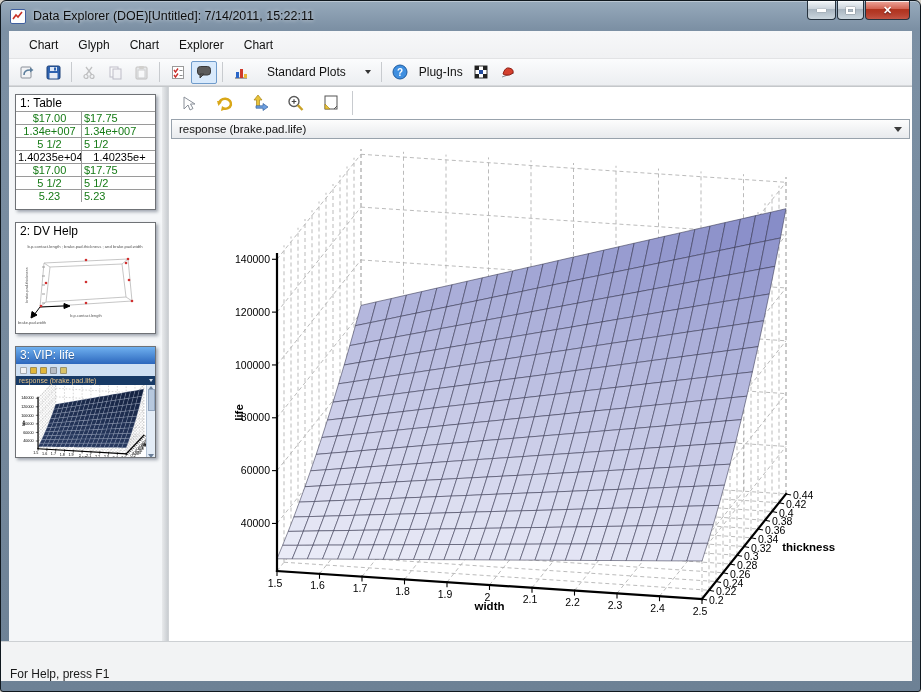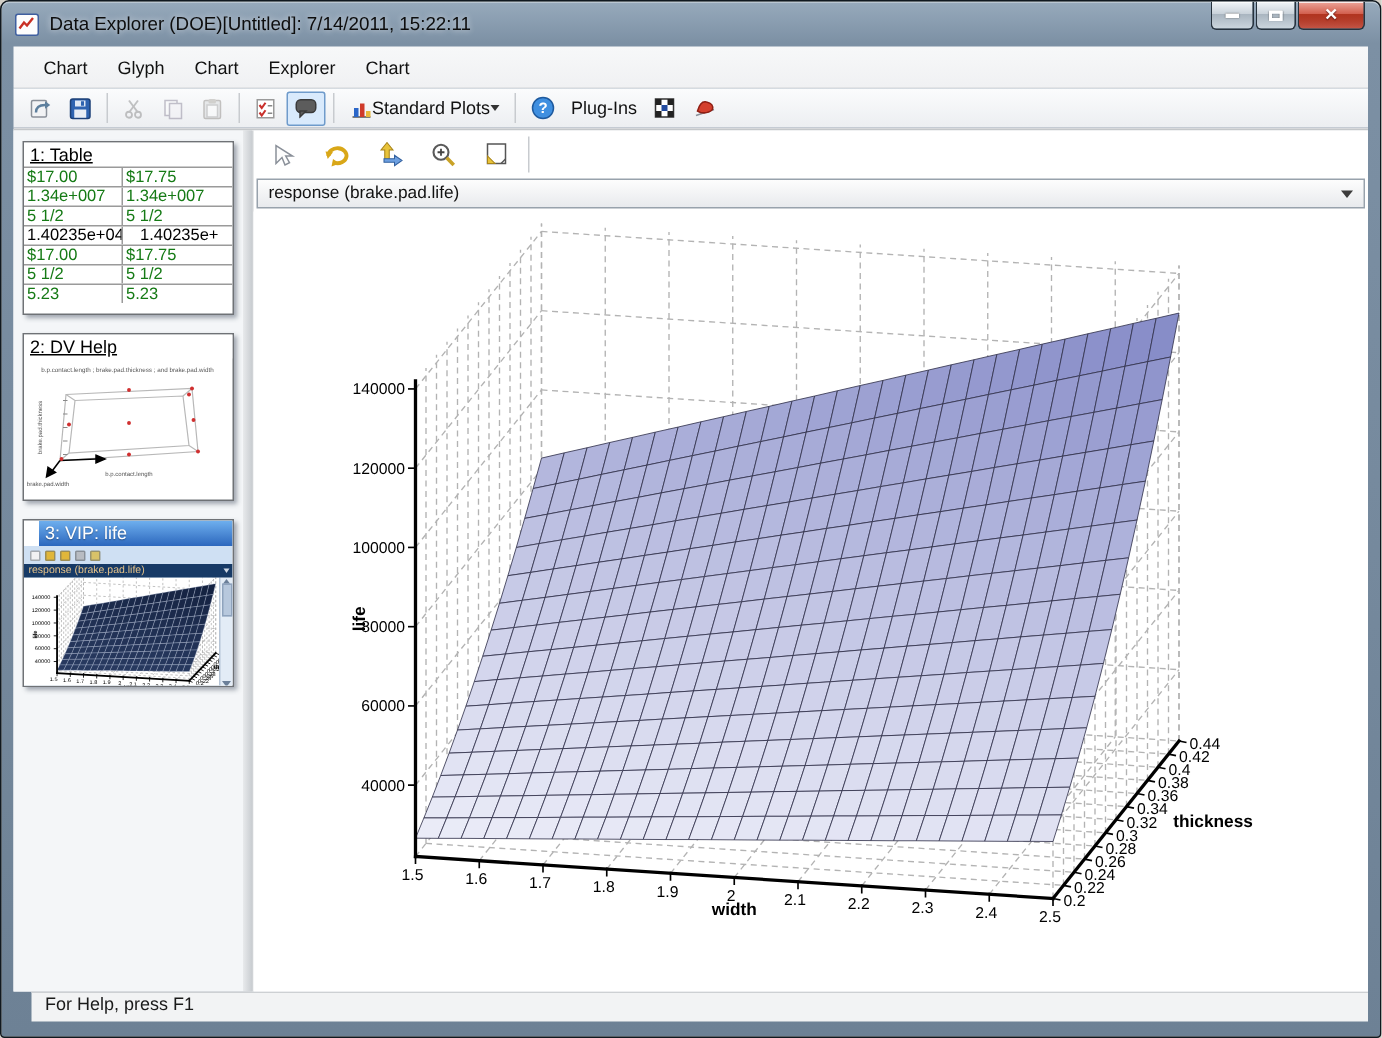--- a/index.html
+++ b/index.html
@@ -24,37 +24,37 @@
   .glyph-min{ width:9px; height:3px; background:#fff; box-shadow:0 0 1px #444; }
   .glyph-max{ width:9px; height:7px; border:2px solid #fff; box-shadow:0 0 1px #444, inset 0 0 1px #444; }
   .glyph-close{ color:#fff; font-size:11px; font-weight:bold; text-shadow:0 1px 1px #5a1410; line-height:1;}
   
   .menubar{ height:28px; margin:0 8px; background:linear-gradient(#f7f8f9,#f0f1f3); border-bottom:1px solid #e2e3e5;
             display:flex; align-items:center; padding-left:10px; flex:0 0 auto;}
   .menu-item{ font-size:12px; color:#111; padding:4px 10px; cursor:default;}
   
   .toolbar{ height:27px; margin:0 8px; background:linear-gradient(#fbfcfd,#eceef1); border-bottom:1px solid #d6d8db;
             display:flex; align-items:center; padding:0 5px; gap:1px; flex:0 0 auto;}
-  .tbtn{ height:23px; min-width:25px; display:flex; align-items:center; justify-content:flex-start; gap:0;
+  .tbtn{ height:23px; min-width:25px; display:flex; align-items:center; justify-content:center; gap:19px;
          border:1px solid transparent; border-radius:2px; padding:0 4px; font-size:12px; color:#111;}
   .tbtn.disabled{ opacity:.42; filter:grayscale(.6);}
   .tbtn.pressed{ border-color:#6f9bcb; background:#d9eafc;}
   .tsep{ width:1px; height:20px; background:#c8cbcf; margin:0 4px; flex:0 0 auto;}
   .dd-tri{ width:0; height:0; border-left:3.5px solid transparent; border-right:3.5px solid transparent; border-top:4px solid #333;}
   
   .body{ flex:1 1 auto; min-height:0; margin:0 8px; display:flex; background:#fff; border-top:1px solid #c4c7ca;}
   .sidebar{ width:153px; flex:0 0 auto; background:#f4f6f8; padding:7px 6px 0 6px; overflow:hidden;}
   .splitter{ width:6px; flex:0 0 auto; background:linear-gradient(90deg,#e8eaec,#c9cdd1); }
   .main{ flex:1 1 auto; min-width:0; background:#fff; display:flex; flex-direction:column; border-left:1px solid #d0d3d6;}
   
   .panel{ background:#fff; border:1px solid #6f7276; box-shadow:2px 2px 3px rgba(60,72,88,.45); margin-bottom:12px; overflow:hidden;}
-  .p-title{ height:16px; font-size:12px; padding:1px 0 0 4px; color:#000; background:#fff;text-decoration:underline;}
+  .p-title{ height:16px; font-size:12px; padding:1px 0 0 4px; color:#000; background:#fff;}
   .panel-table{ height:116px;}
   .trow{ display:flex; height:13px; border-top:1px solid #9a9a9a; font-size:11px; line-height:12px; overflow:hidden;}
-  .trow .c1{ width:66px; padding-left:2px; border-right:1px solid #9a9a9a; overflow:hidden; white-space:nowrap;}
+  .trow .c1{ width:66px; padding-left:2px; border-right:1px solid #9a9a9a; overflow:hidden; white-space:nowrap;text-align:center;}
   .trow .c2{ flex:1; padding-left:2px; overflow:hidden; white-space:nowrap;}
   .panel-glyph{ height:112px;}
   .panel-vip{ height:112px;}
   .vip-header{ height:17px; font-size:12px; color:#fff; padding:1px 0 0 4px; text-shadow:0 1px 1px rgba(0,0,0,.35);}
   .vip-body{ height:95px; background:#cfe0f3; display:flex; flex-direction:column;}
   .vip-tools{ height:12px; display:flex; align-items:center; gap:3px; padding-left:4px;}
   .vip-tools span{ width:7px; height:7px; border-radius:1px; border:1px solid rgba(90,100,110,.5);}
   .vip-drop{ height:9px; background:#173a66; color:#e6c389; font-size:7px; line-height:9px; padding-left:3px;
              overflow:hidden; white-space:nowrap; display:flex; align-items:center; position:relative;}
   .vip-drop .mini-tri{ position:absolute; right:2px; width:0; height:0; border-left:2.5px solid transparent; border-right:2.5px solid transparent; border-top:3px solid #cfd8e4;}
@@ -68,22 +68,22 @@
   
   .chart-tools{ height:32px; flex:0 0 auto; display:flex; align-items:center; gap:9px; padding-left:8px;}
   .ctool{ width:26px; height:24px; display:flex; align-items:center; justify-content:center;}
   .cvsep{ width:1px; height:24px; background:#c8cbcf;}
   .selector{ height:20px; flex:0 0 auto; margin:0 2px 2px 2px; border:1px solid #98a2ac;
              background:linear-gradient(#fdfdfd,#e8eaed); display:flex; align-items:center; padding:0 7px; font-size:11.5px; color:#111;}
   .selector .sel-arrow{ margin-left:auto; width:0; height:0; border-left:4px solid transparent; border-right:4px solid transparent; border-top:5px solid #3c3c3c;}
   .chart-area{ flex:1 1 auto; min-height:0; position:relative; background:#fff; overflow:hidden;}
   .chart-area svg{ position:absolute; left:0; top:0;}
   
-  .statusbar{ height:20px; flex:0 0 auto; margin:0 8px 0 20px; background:#f2f3f4; border-top:1px solid #cdd0d3;
-              font-size:12px; color:#1a1a1a; display:flex; align-items:flex-start; padding-left:9px;}
+  .statusbar{ height:40px; flex:0 0 auto; margin:0 8px 0 0; background:#f2f3f4; border-top:1px solid #cdd0d3;
+              font-size:12px; color:#1a1a1a; display:flex; align-items:flex-end; padding-left:9px;}
   .frame-bottom{ height:10px; flex:0 0 auto;}
 </style>
 </head>
 <body>
 
 <div class="window">
 
   <div class="titlebar">
     <span class="app-icon">
       <svg width="12" height="10" viewBox="0 0 12 10">
@@ -276,21 +276,21 @@
               <circle cx="25" cy="67" r="1.3"></circle>
               <circle cx="110" cy="24" r="1.3"></circle>
             </g>
             <text x="70" y="78" font-size="4" fill="#555" text-anchor="middle" font-family="Liberation Sans, sans-serif">b.p.contact.length</text>
             <text x="12" y="46" font-size="4" fill="#555" text-anchor="middle" font-family="Liberation Sans, sans-serif" transform="rotate(-90 12 46)">brake.pad.thickness</text>
             <text x="16" y="85" font-size="4" fill="#555" text-anchor="middle" font-family="Liberation Sans, sans-serif">brake.pad.width</text>
           </svg>
       </div>
 
       <div class="panel panel-vip">
-        <div class="vip-header" id="vip-header" style="background: linear-gradient(rgb(111, 176, 239), rgb(44, 103, 189)); margin-left: 10px;">3: VIP: life</div>
+        <div class="vip-header" id="vip-header" style="background: linear-gradient(rgb(111, 176, 239), rgb(44, 103, 189));">3: VIP: life</div>
         <div class="vip-body">
           <div class="vip-tools">
             <span style="background:#f2f2f2"></span>
             <span style="background:#e0b63a"></span>
             <span style="background:#e0b63a"></span>
             <span style="background:#b8bcc2"></span>
             <span style="background:#d8c268"></span>
           </div>
           <div class="vip-drop">
             <span>response (brake.pad.life)</span>

